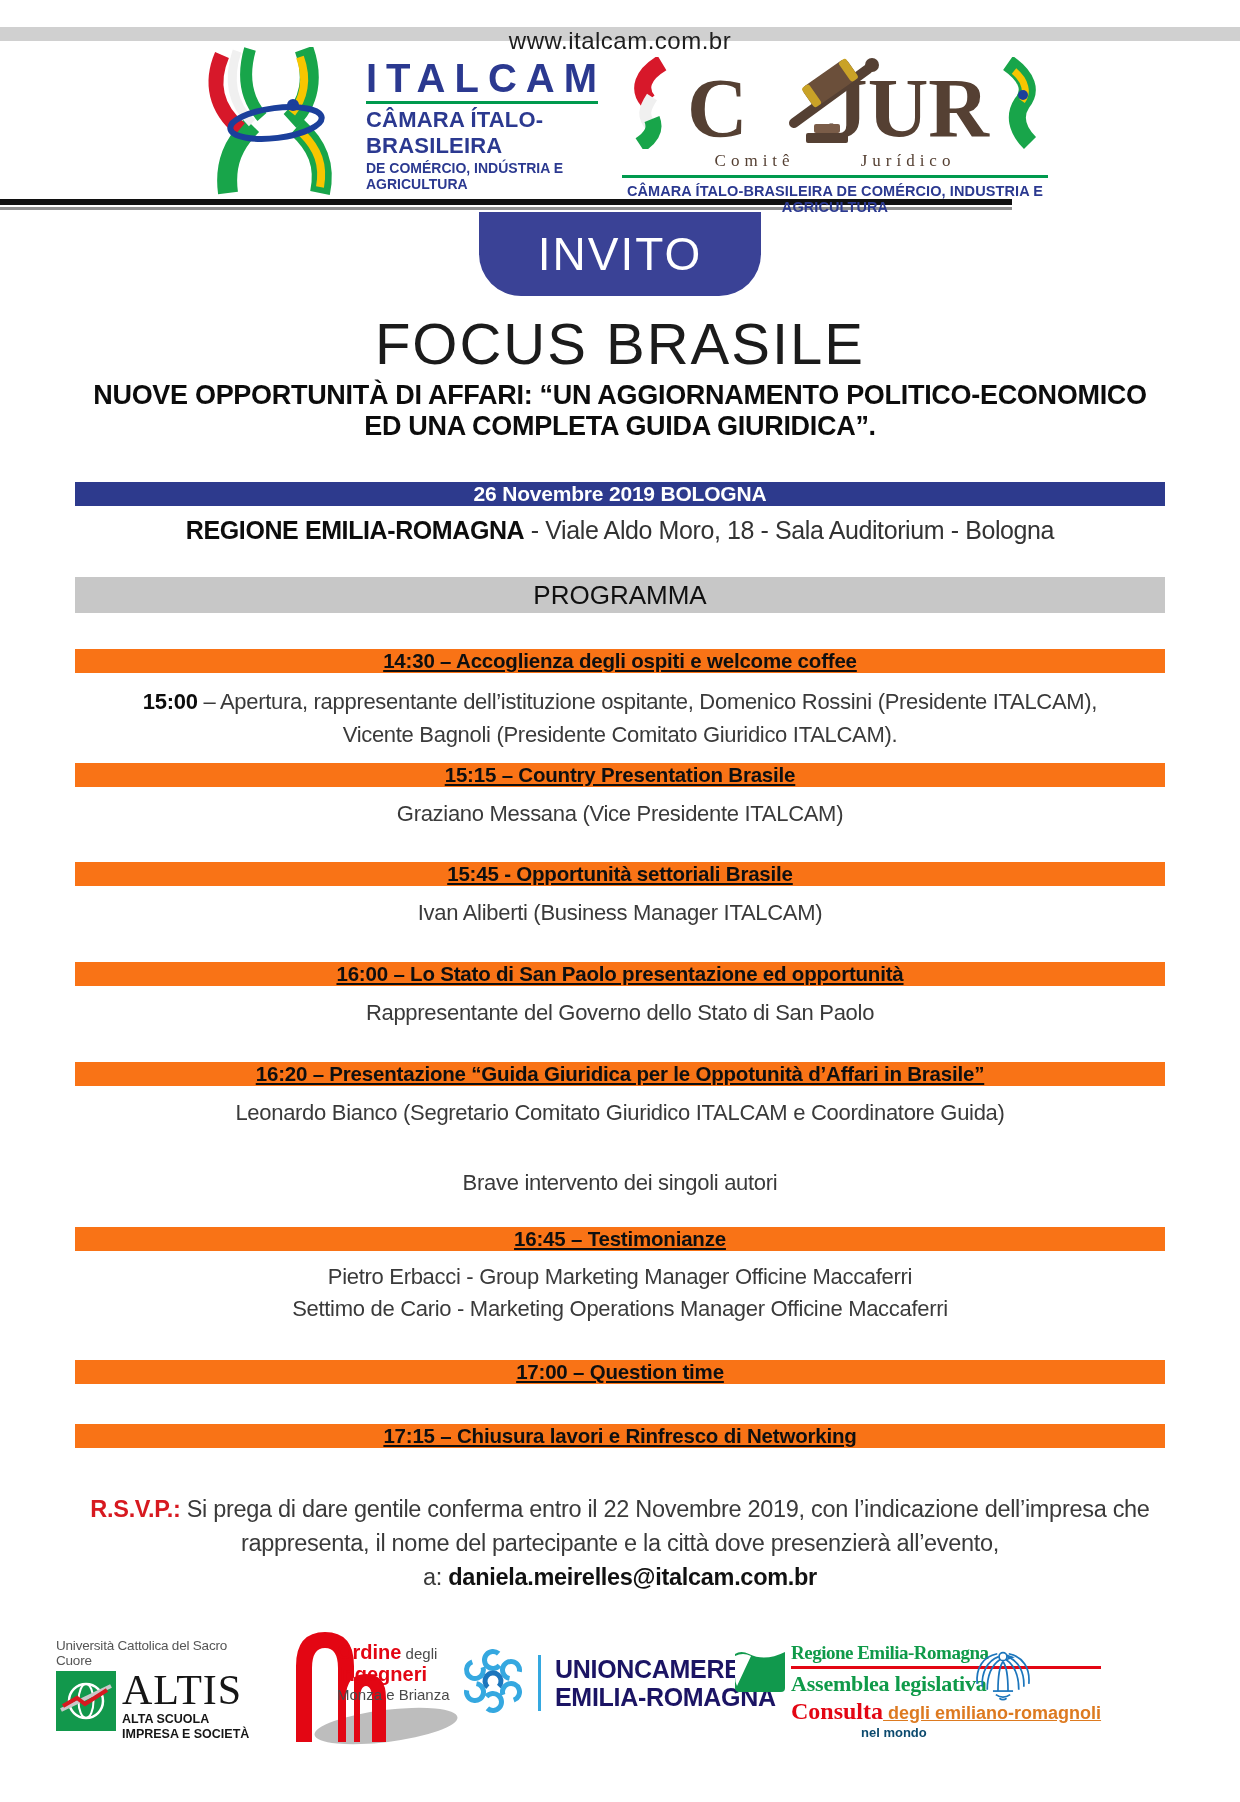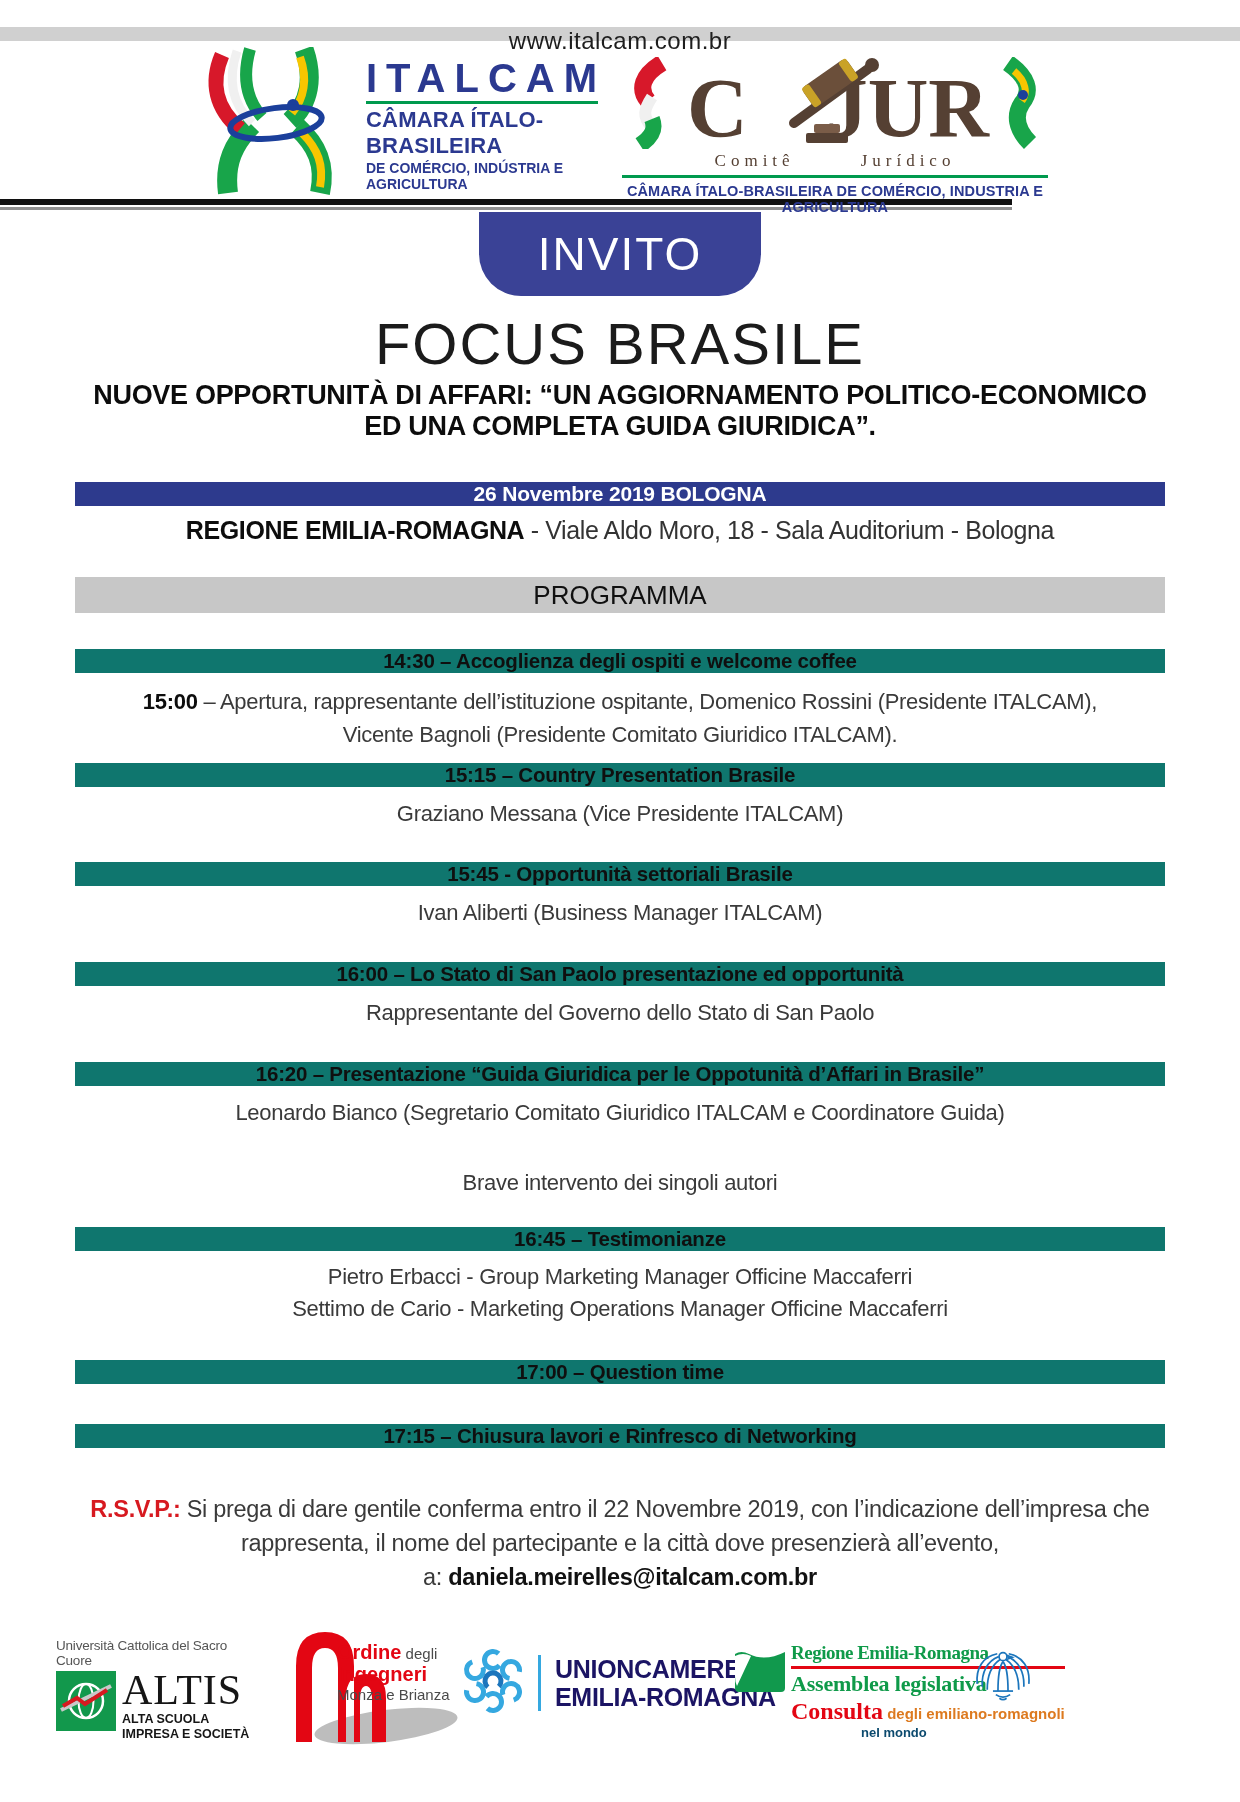--- a/index.html
+++ b/index.html
@@ -39,22 +39,22 @@
     margin-top:16px;line-height:64px;}
   .subtitle{text-align:center;font-size:27px;font-weight:700;color:#0c0c0c;line-height:31px;margin-top:4px;letter-spacing:-.3px;}
   
   .date-bar{width:1090px;height:24px;margin:40px auto 0;background:#2d3a8d;color:#fff;
     font-weight:700;font-size:21px;line-height:24px;text-align:center;letter-spacing:-.2px;}
   .venue{text-align:center;font-size:25px;margin-top:10px;color:#333;letter-spacing:-.4px;}
   .venue b{color:#0d0d0d;}
   
   .programma{width:1090px;height:36px;margin:32px auto 0;background:#c7c7c7;
     font-weight:400;font-size:26px;line-height:36px;text-align:center;color:#101010;}
-  .pbar{width:1090px;height:24px;margin:0 auto;background:#0f766e;font-weight:700;
-    font-size:20.5px;line-height:24px;text-align:center;color:#0f0f0f;letter-spacing:-.2px;}
+  .pbar{width:1090px;height:24px;margin:0 auto;background:#f97316;font-weight:700;
+    font-size:20.5px;line-height:24px;text-align:center;color:#0f0f0f;letter-spacing:-.2px;text-decoration:underline;}
   .pline{text-align:center;font-size:22px;color:#3a3a3a;line-height:28px;letter-spacing:-.3px;}
   .p1500{width:1000px;margin:12px auto 0;text-align:center;font-size:22px;color:#3a3a3a;line-height:33px;letter-spacing:-.3px;}
   .p1500 b{color:#0d0d0d;}
   .mt36{margin-top:36px;} .mt32{margin-top:12px;} .mt34{margin-top:34px;} .mt35{margin-top:35px;}
   .mt13{margin-top:13px;} .mt42{margin-top:42px;} .mt30{margin-top:30px;} .mt12{margin-top:12px;}
   .mt37{margin-top:37px;} .mt40{margin-top:40px;}
   
   .rsvp{width:1080px;margin:44px auto 0;text-align:center;font-size:23.5px;line-height:34px;
     color:#3a3a3a;letter-spacing:-.3px;}
   .rsvp .red{color:#d71920;font-weight:700;}
@@ -78,21 +78,21 @@
   .unioncamere{left:460px;top:28px;align-items:center;}
   .uc-divider{width:3px;height:56px;background:#35a8e0;margin:0 14px 0 12px;}
   .uc-text{color:#1b1464;font-weight:700;font-size:25px;line-height:28px;letter-spacing:-.3px;}
   .regione{left:735px;top:22px;}
   .re-texts{margin-left:6px;}
   .re-l1{font-family:"Liberation Serif",serif;font-weight:700;font-size:19px;color:#0f9a49;letter-spacing:-.5px;}
   .re-rule{height:3px;background:#e30613;margin:2px 0;}
   .re-l2{font-family:"Liberation Serif",serif;font-weight:700;font-size:22px;color:#0f9a49;letter-spacing:-.2px;}
   .re-l3{margin-top:1px;white-space:nowrap;}
   .re-consulta{font-family:"Liberation Serif",serif;font-weight:700;font-size:24px;color:#e30613;}
-  .re-orange{font-weight:700;font-size:15px;color:#dd7a20;}
+  .re-orange{font-weight:700;font-size:18px;color:#dd7a20;text-decoration:underline;}
   .re-l4{font-weight:700;font-size:13px;color:#0c4a6e;text-align:left;margin-left:70px;}
   .unione{left:970px;top:20px;}
   .ui-text{color:#1b75bc;font-size:26px;line-height:31px;margin-left:10px;padding-top:16px;word-spacing:9px;letter-spacing:-.3px;}
 </style>
 </head>
 <body>
 
 <div class="top-bar">
   <span>www.italcam.com.br</span>
 </div>

